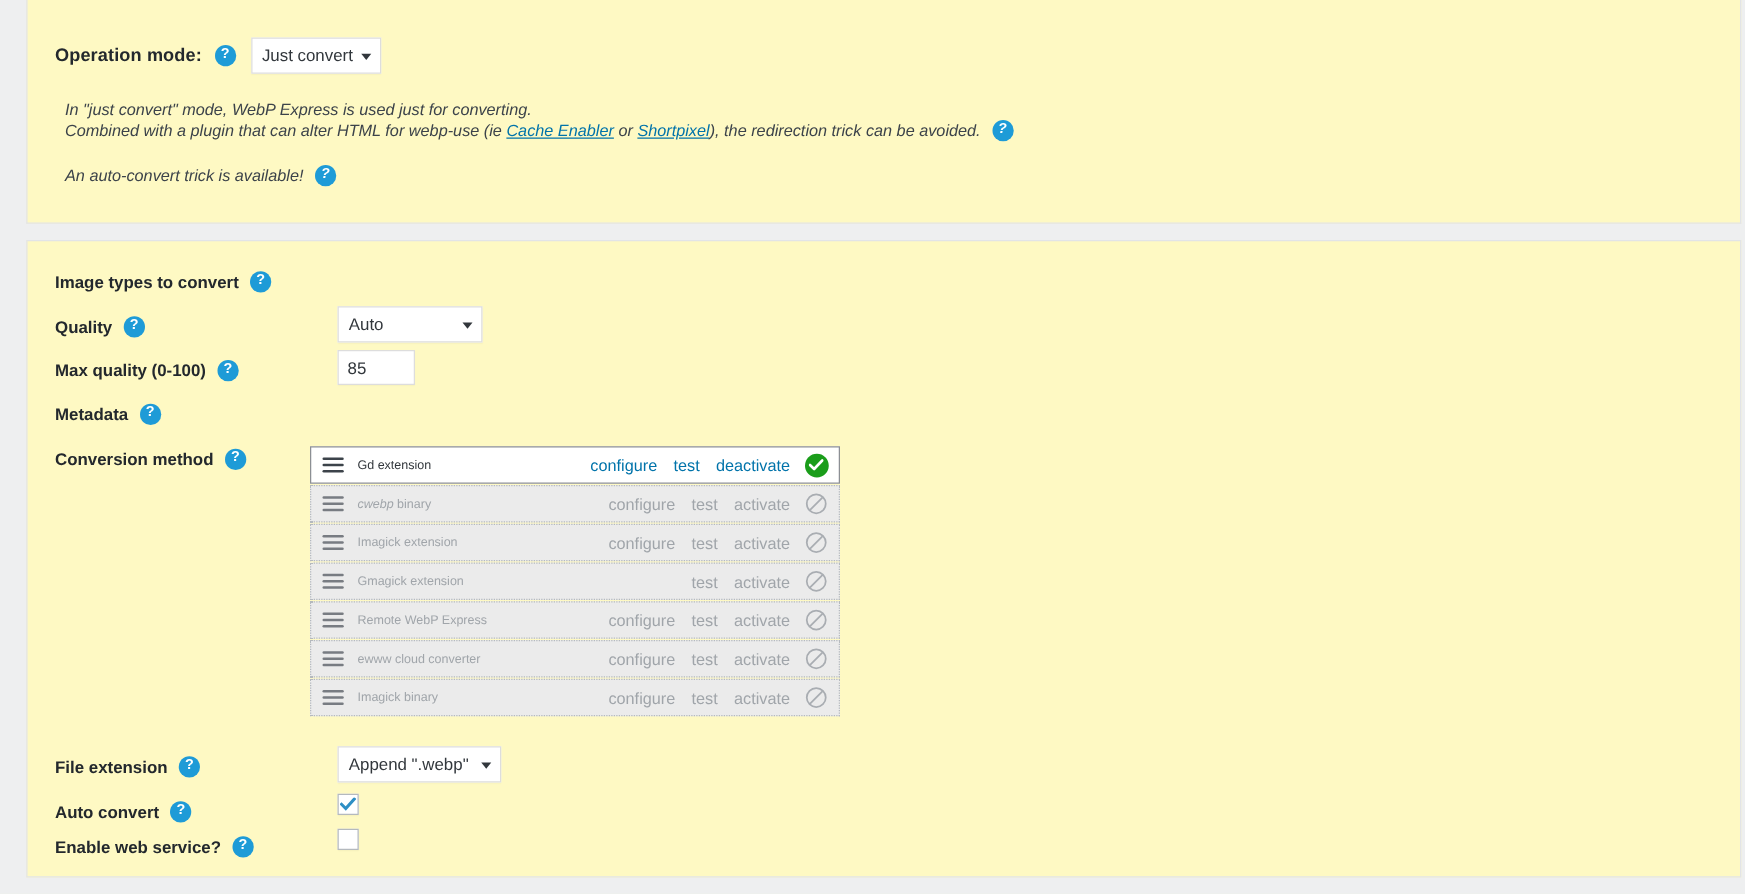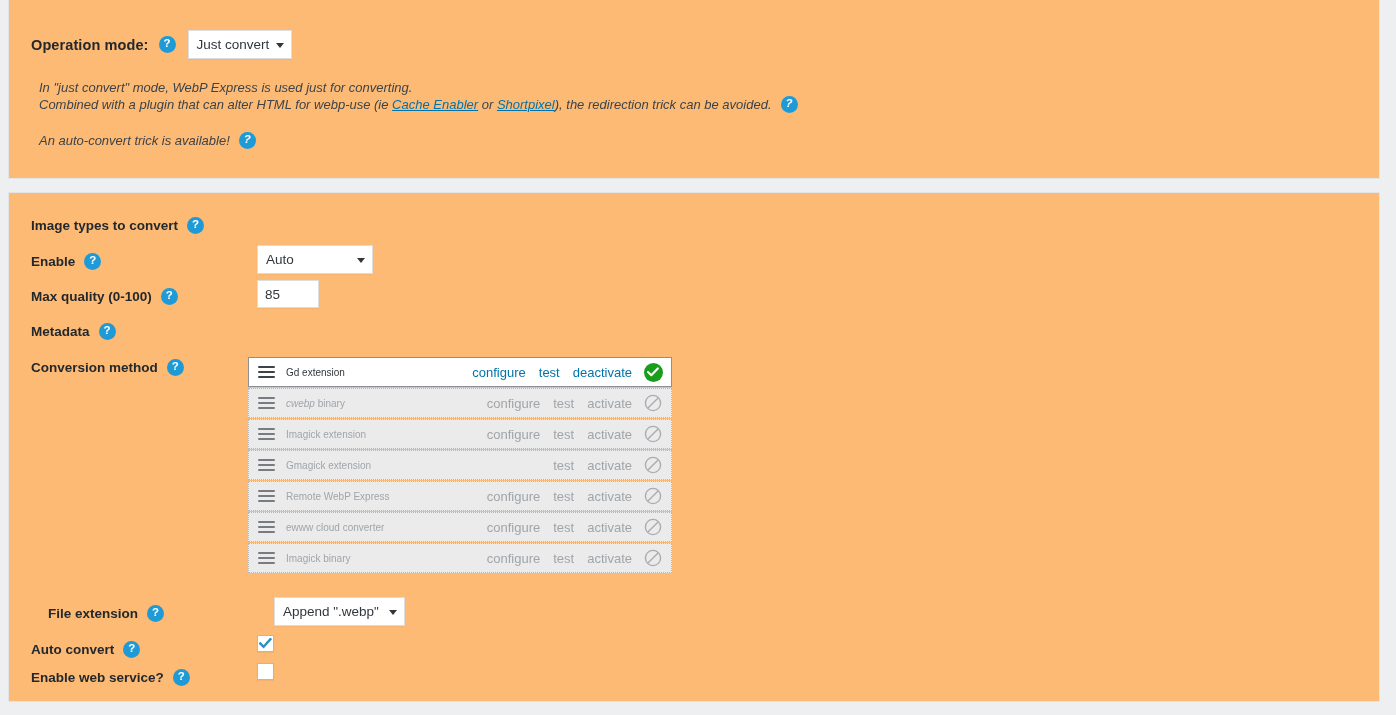--- a/index.html
+++ b/index.html
@@ -18,23 +18,23 @@
 
   .page {
     position: relative;
     width: 1396px;
     height: 715px;
     background: #eeeff0;
   }
 
   .panel {
     position: absolute;
-    left: 8px;
+    left: 21px;
     width: 1372px;
-    background: #fdba74;
+    background: #fef9c3;
     border: 1px solid #e2e4e7;
     box-sizing: border-box;
   }
   #panel-mode { top: 0px; height: 179px; border-top: none; }
   #panel-settings { top: 192px; height: 510px; }
 
   
   .mode-row {
     position: absolute;
     left: 22px;
@@ -293,21 +293,21 @@
 
     <div class="frow" style="top:21px;">
       <div class="flabel">
         <span>Image types to convert</span>
         <span class="help">?</span>
       </div>
     </div>
 
     <div class="frow" style="top:57px;">
       <div class="flabel">
-        <span>Enable</span>
+        <span>Quality</span>
         <span class="help">?</span>
       </div>
       <div class="fctl">
         <span class="sel" style="width:116px; height:29px;">
           <span>Auto</span>
           <span class="arr"></span>
         </span>
       </div>
     </div>
 
@@ -328,21 +328,21 @@
       </div>
     </div>
 
     <div class="frow" style="top:163px;">
       <div class="flabel">
         <span>Conversion method</span>
         <span class="help">?</span>
       </div>
     </div>
 
-    <div class="frow" style="top:409px;margin-left:17px;">
+    <div class="frow" style="top:409px;">
       <div class="flabel">
         <span>File extension</span>
         <span class="help">?</span>
       </div>
       <div class="fctl">
         <span class="sel" style="width:131px; height:29px;">
           <span>Append ".webp"</span>
           <span class="arr"></span>
         </span>
       </div>

